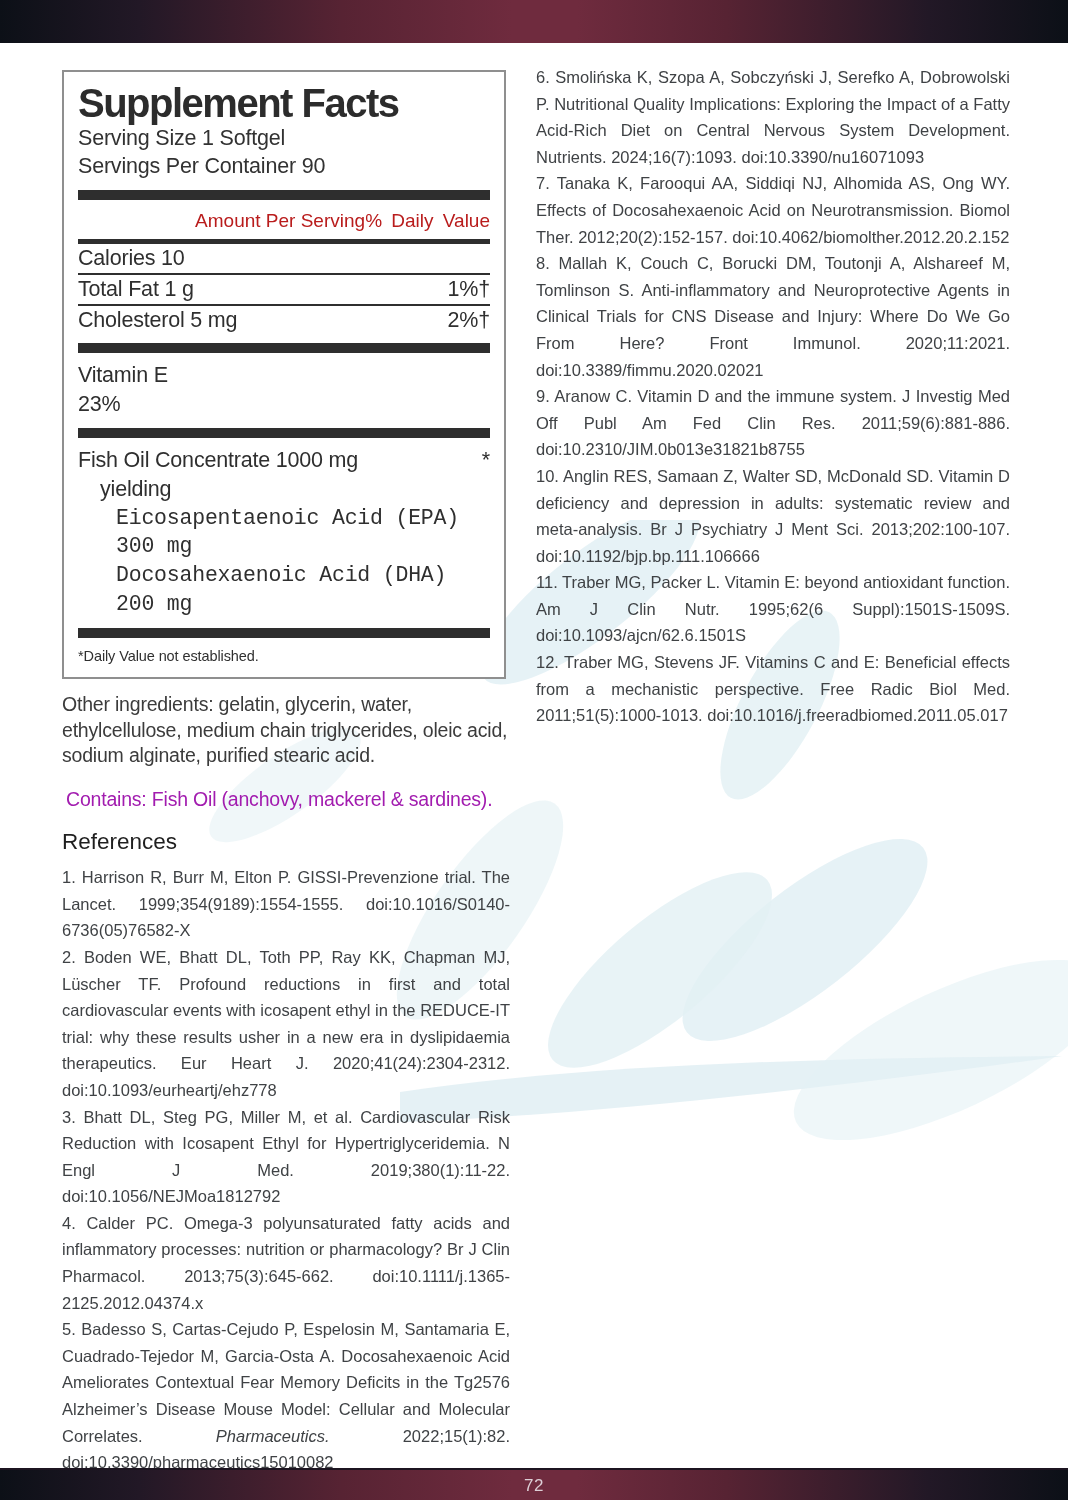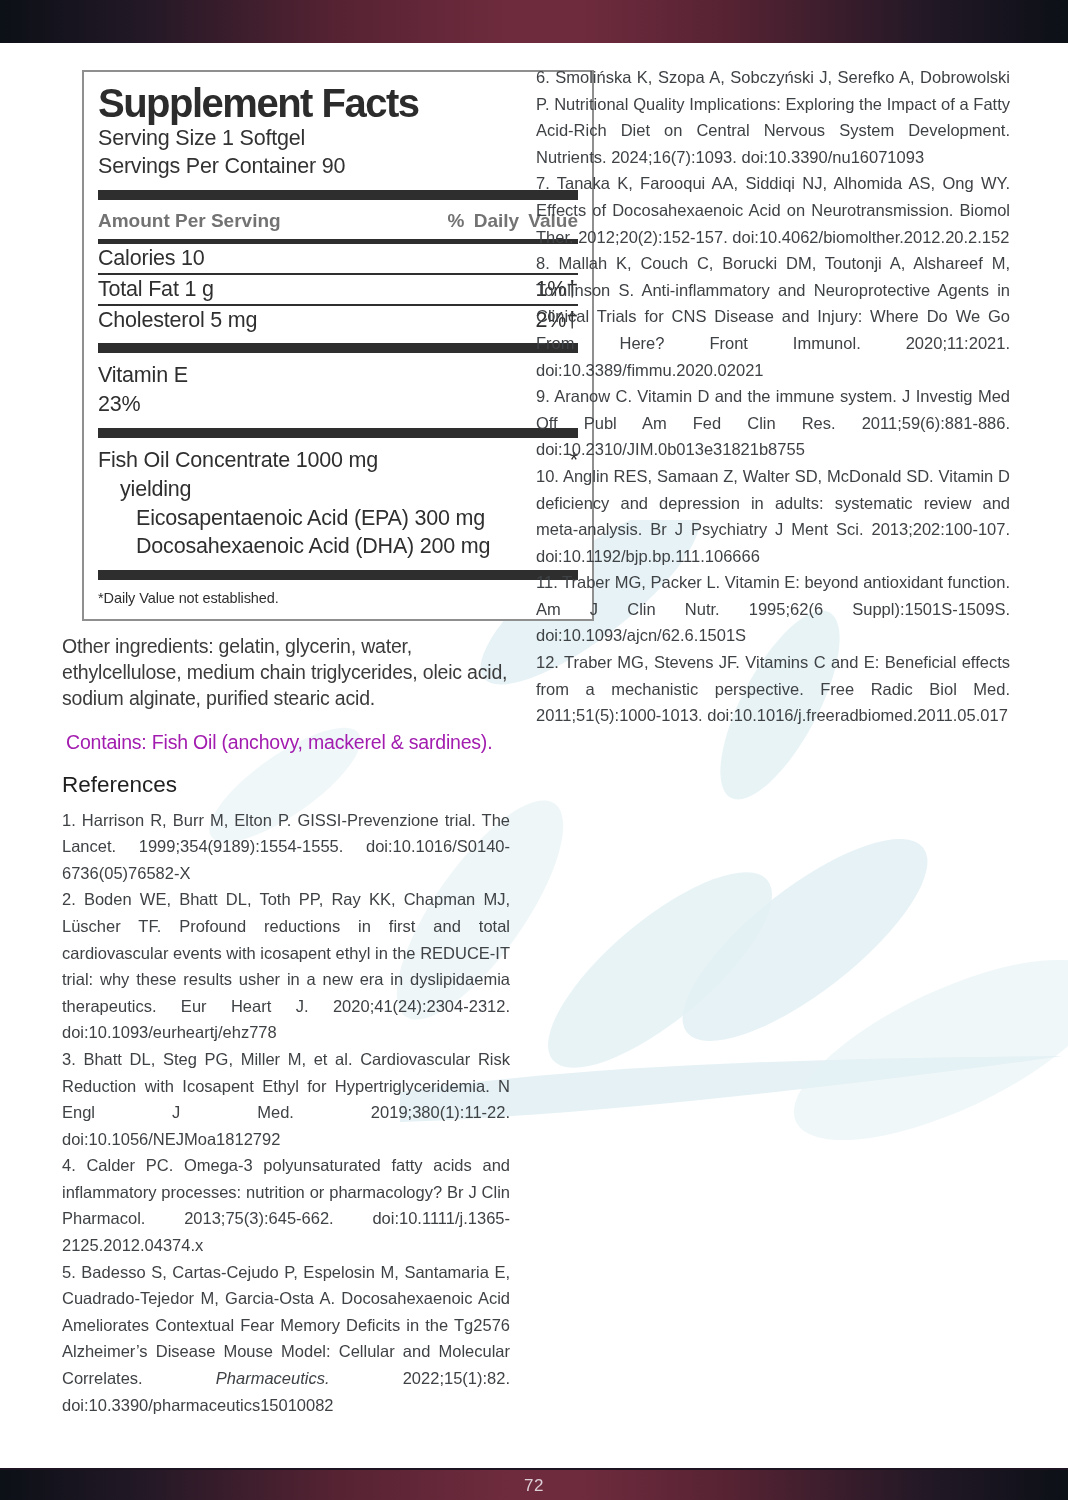--- a/index.html
+++ b/index.html
@@ -20,37 +20,37 @@
 
   
   .watermark{position:absolute;left:150px;top:520px;width:920px;height:640px;pointer-events:none;}
 
   
   .col-left{position:absolute;left:62px;top:70px;width:448px;}
   .col-right{position:absolute;left:536px;top:64px;width:474px;}
 
   
   .label-box{
-    position:relative;width:512px;box-sizing:border-box;background:#ffffff;
-    border:2px solid #8f8f8f;padding:10px 14px 12px 14px;color:#2e2e2e;margin-left:20px;
+    position:relative;width:444px;box-sizing:border-box;background:#ffffff;
+    border:2px solid #8f8f8f;padding:10px 14px 12px 14px;color:#2e2e2e;
   }
   .lb-title{font-size:40px;font-weight:bold;letter-spacing:-1.5px;line-height:1.08;color:#2c2c2c;}
   .lb-serving{font-size:21.5px;line-height:1.3;letter-spacing:-0.2px;color:#323232;}
   .bar{background:#2e2e2e;height:10px;margin-top:9px;}
   .bar5{background:#2e2e2e;height:5px;margin-top:7px;}
-  .lb-aps{display:flex;justify-content:space-between;align-items:baseline;
-    font-weight:bold;font-size:19px;margin-top:10px;color:#737373;}
+  .lb-aps{display:flex;justify-content:flex-end;align-items:baseline;
+    font-weight:normal;font-size:19px;margin-top:10px;color:#b91c1c;}
   .lb-aps .dv{word-spacing:4px;}
   .lb-row{display:flex;justify-content:space-between;align-items:baseline;
     font-size:21.5px;line-height:1.34;letter-spacing:-0.2px;color:#2f2f2f;}
   .lb-row.rule{border-bottom:2px solid #2f2f2f;}
   .lb-row.mt{margin-top:8px;}
   .ind1{padding-left:8px;}
   .ind2{padding-left:22px;}
-  .ind3{padding-left:38px;}
+  .ind3{padding-left:38px;font-family:Liberation Mono, monospace;}
   .lb-note{font-size:14.5px;line-height:1.25;margin-top:9px;letter-spacing:-0.1px;color:#2f2f2f;}
 
   .other{font-size:19.5px;line-height:1.32;letter-spacing:-0.2px;color:#3b3b3b;margin:13px 0 0 0;width:446px;}
   .contains{font-size:19.5px;letter-spacing:-0.2px;color:#a21caf;margin:19px 0 0 4px;}
   .refs-heading{font-size:22.5px;font-weight:normal;color:#1f1f1f;margin:18px 0 9px 0;}
 
   .ref{font-size:16.5px;line-height:26.6px;color:#3f4245;text-align:justify;margin:0;}
   .ref i{font-style:italic;}
 </style>
 </head>

